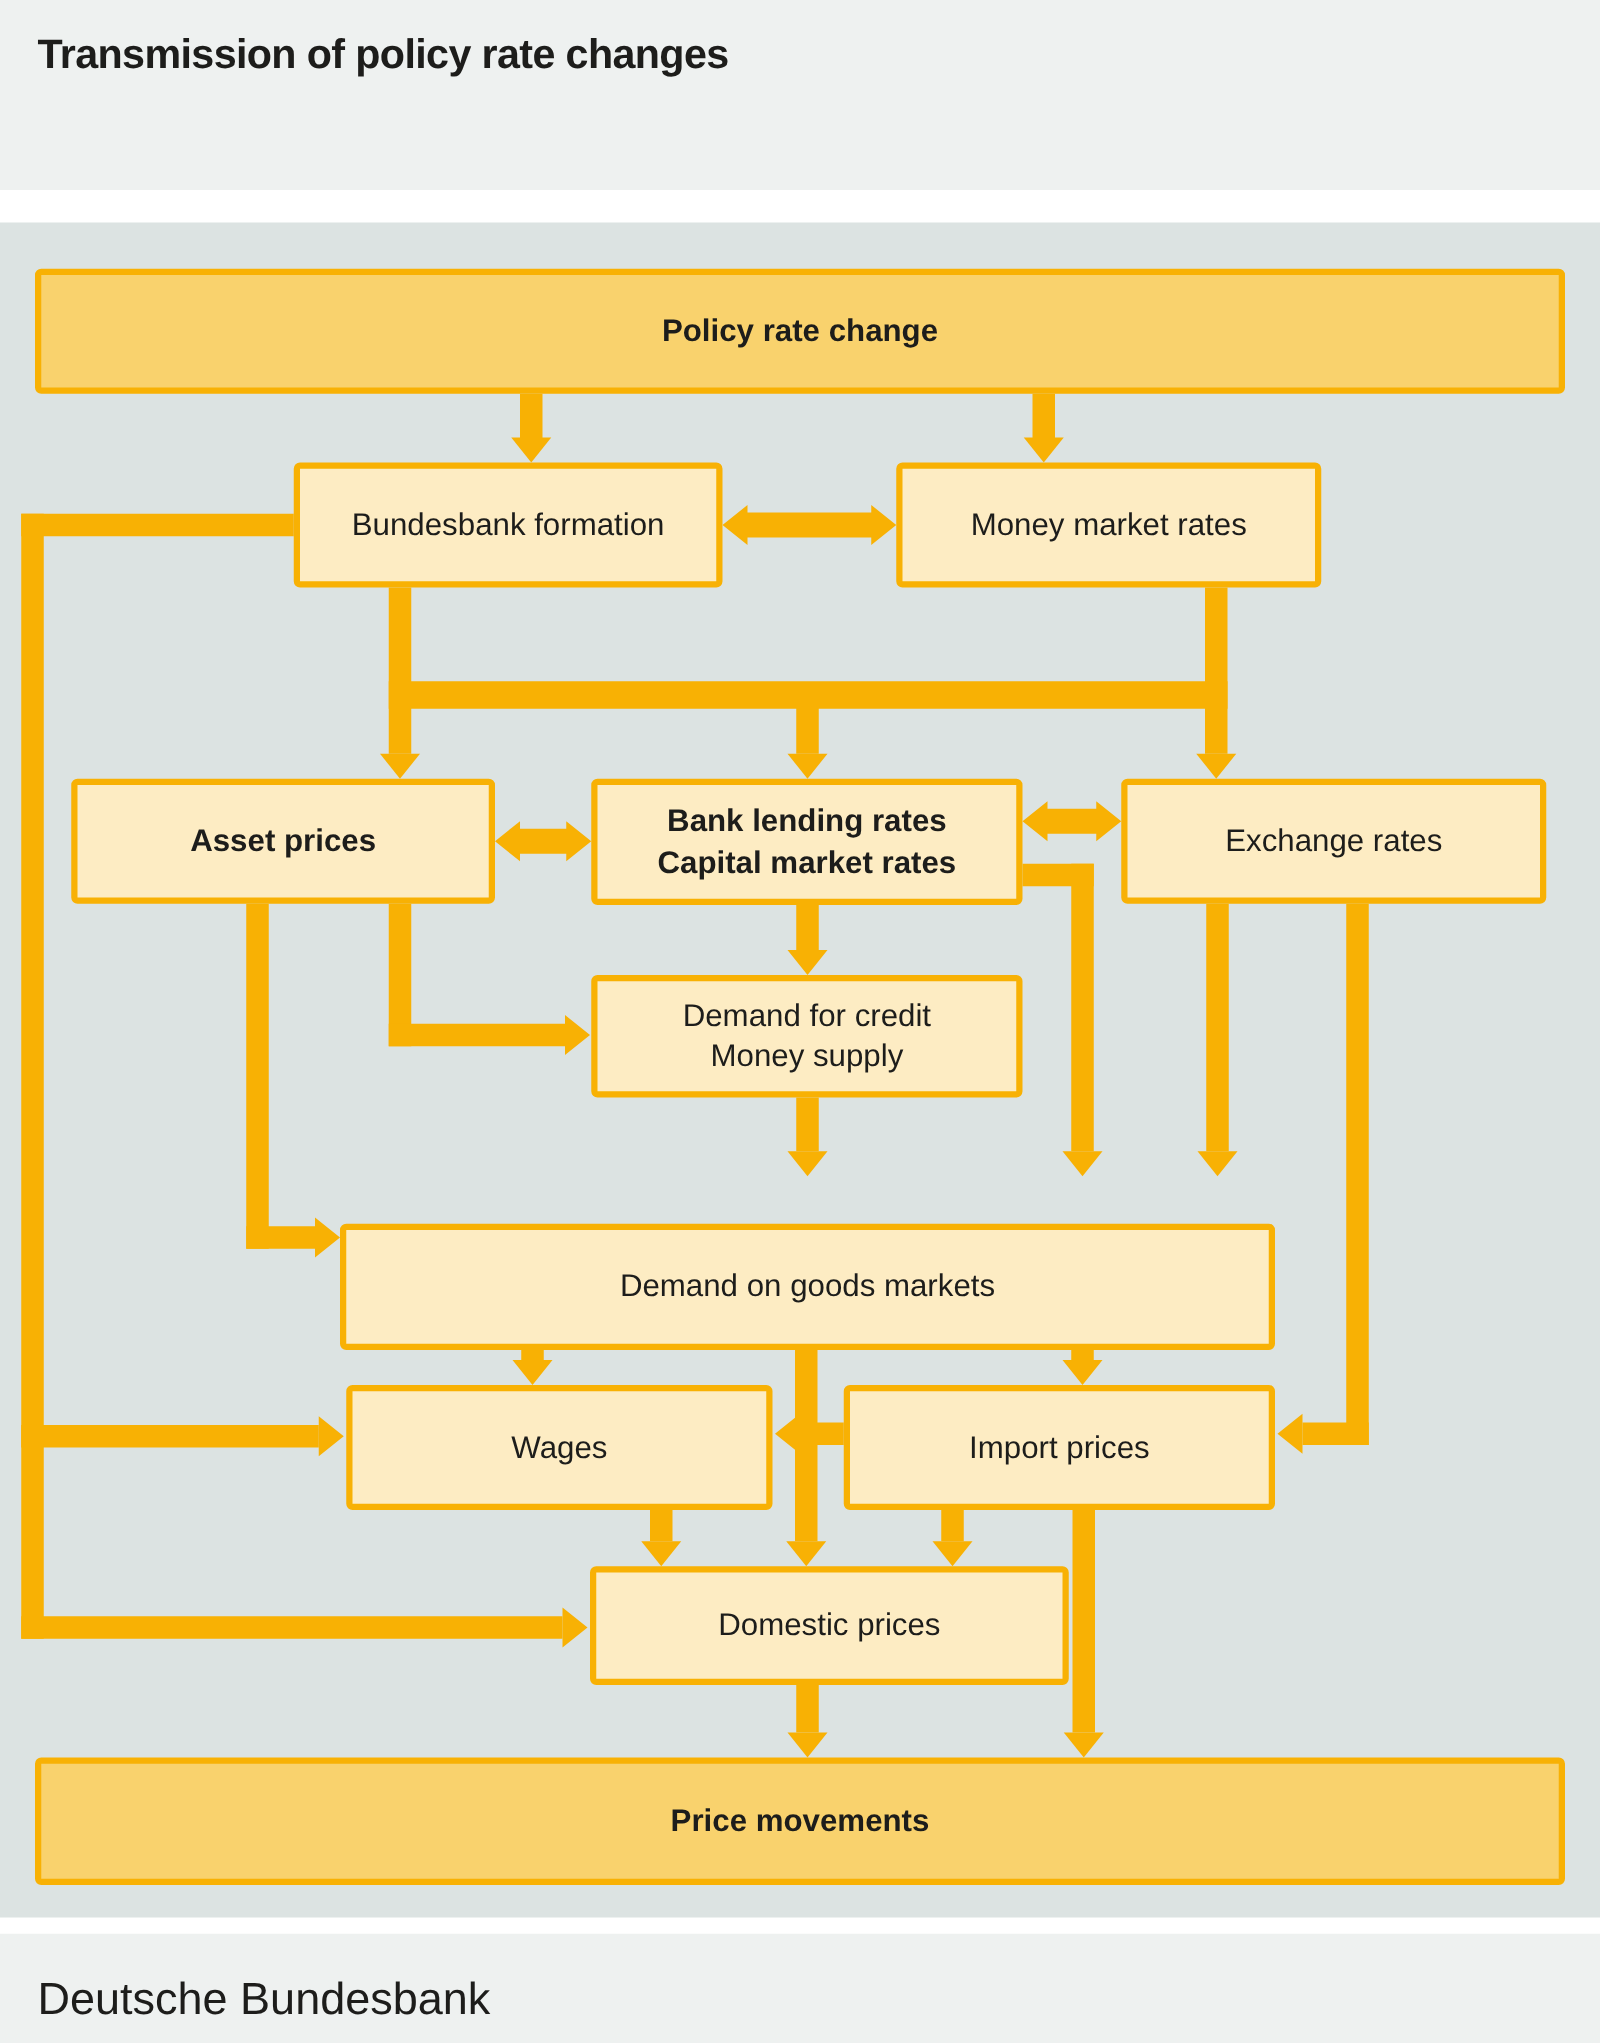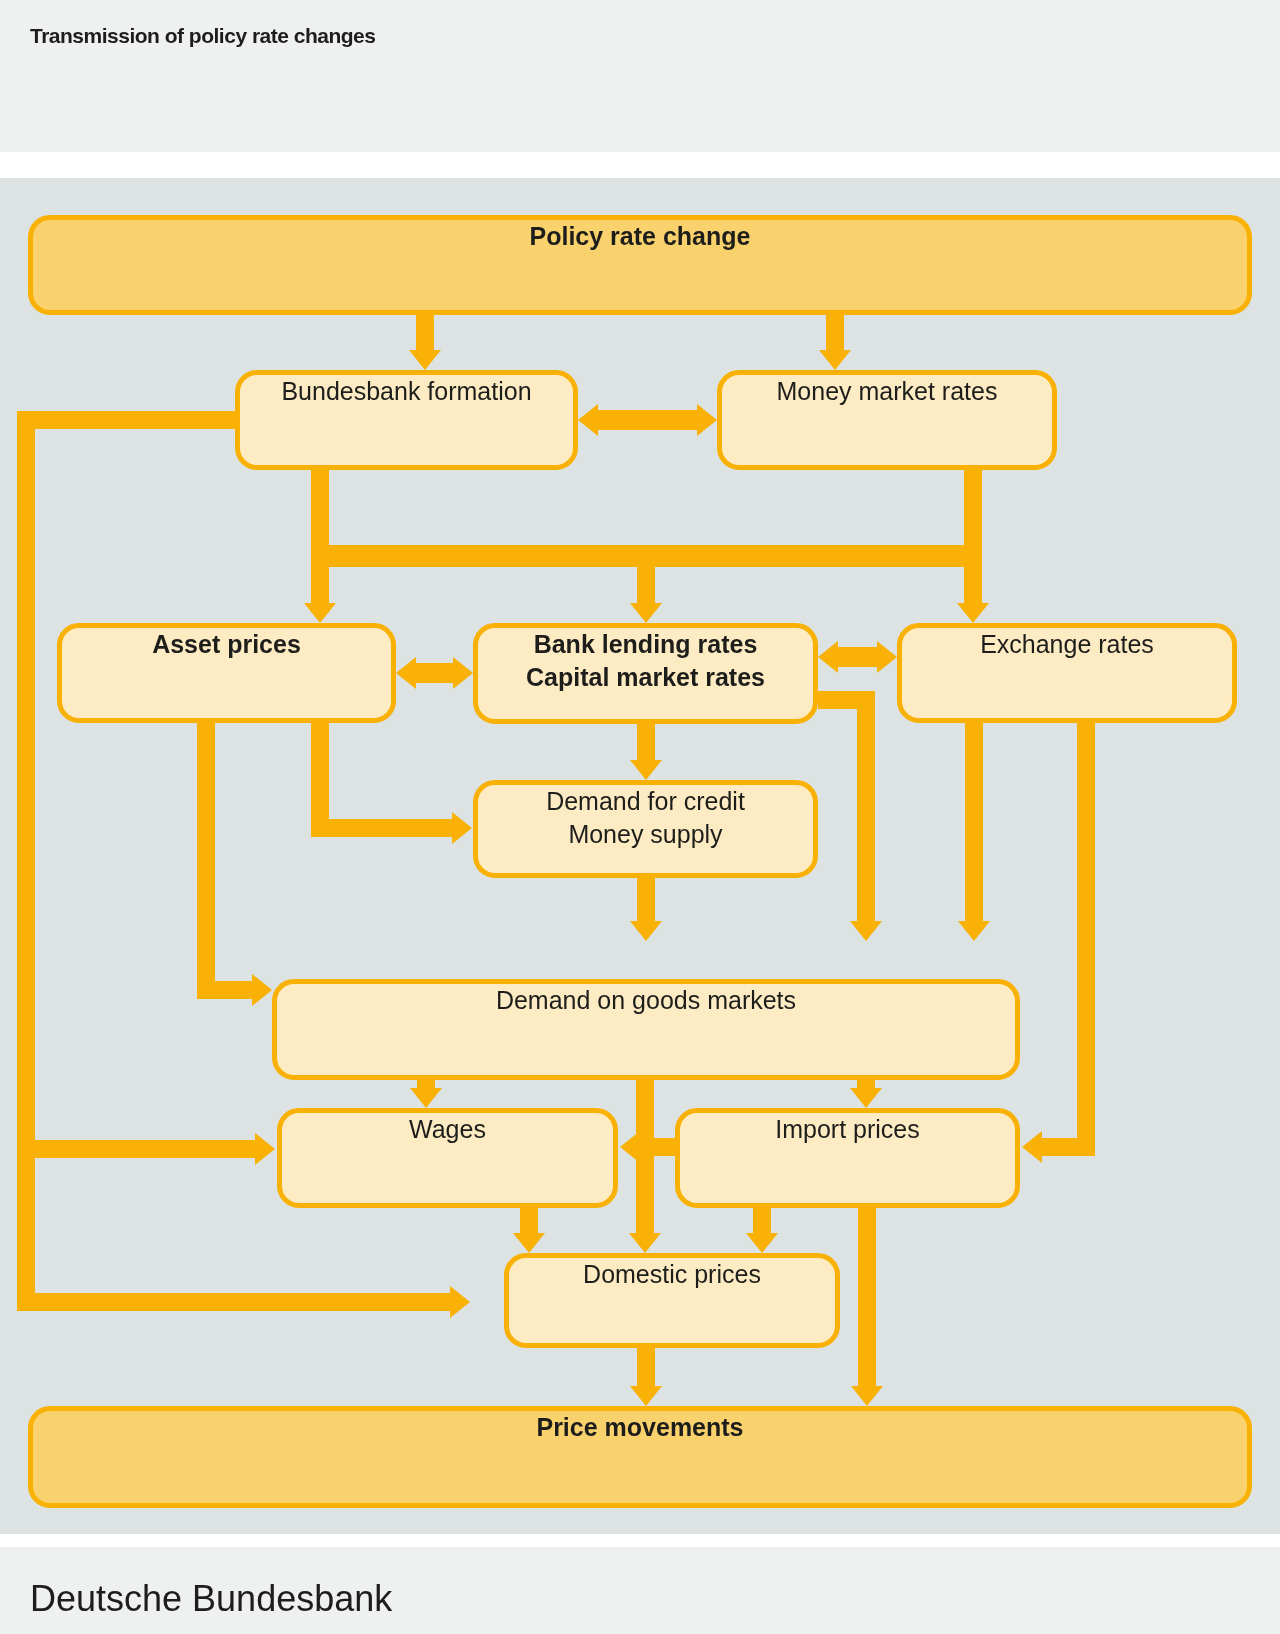--- a/index.html
+++ b/index.html
@@ -7,27 +7,27 @@
     --cream:#fdecc3;      
     --gold:#f9d26d;       
     --panel:#dce3e2;      
     --band:#eef1f0;       
     --txt:#1d1d1b;        
   }
   html,body{margin:0;padding:0;background:#ffffff;}
   .page{position:relative;width:1280px;height:1634px;background:#ffffff;
         font-family:"Liberation Sans","DejaVu Sans",sans-serif;color:var(--txt);overflow:hidden;}
   .band-top{position:absolute;left:0;top:0;width:1280px;height:152px;background:var(--band);}
-  .title{position:absolute;left:30px;top:24px;font-size:21px;font-weight:700;letter-spacing:-0.5px;}
+  .title{position:absolute;left:30px;top:24px;font-size:33px;font-weight:700;letter-spacing:-0.5px;}
   .panel{position:absolute;left:0;top:178px;width:1280px;height:1356px;background:var(--panel);}
   .band-bottom{position:absolute;left:0;top:1547px;width:1280px;height:87px;background:var(--band);}
   .footer{position:absolute;left:30px;top:1578px;font-size:36px;}
   
   .box{position:absolute;box-sizing:border-box;background:var(--cream);border:5px solid var(--o);
-       border-radius:22px;display:flex;flex-direction:column;align-items:center;
+       border-radius:5px;display:flex;flex-direction:column;align-items:center;justify-content:center;
        font-size:25px;line-height:1.3;text-align:center;}
   .box.gold{background:var(--gold);font-weight:700;}
   
   .seg{position:absolute;background:var(--o);}
   
   .ah-d{position:absolute;width:0;height:0;border-left:16px solid transparent;
         border-right:16px solid transparent;border-top:20px solid var(--o);}
   .ah-r{position:absolute;width:0;height:0;border-top:16px solid transparent;
         border-bottom:16px solid transparent;border-left:20px solid var(--o);}
   .ah-l{position:absolute;width:0;height:0;border-top:16px solid transparent;
@@ -164,21 +164,21 @@
   </div>
 
   <div class="box" style="left:277px;top:1108px;width:341px;height:100px;">
     <span>Wages</span>
   </div>
 
   <div class="box" style="left:675px;top:1108px;width:345px;height:100px;">
     <span>Import prices</span>
   </div>
 
-  <div class="box" style="left:472px;top:1253px;width:336px;height:95px;margin-left:32px;">
+  <div class="box" style="left:472px;top:1253px;width:383px;height:95px;">
     <span>Domestic prices</span>
   </div>
 
   <div class="box gold" style="left:28px;top:1406px;width:1224px;height:102px;">
     <span>Price movements</span>
   </div>
 
 </div>
 
 </body></html>

